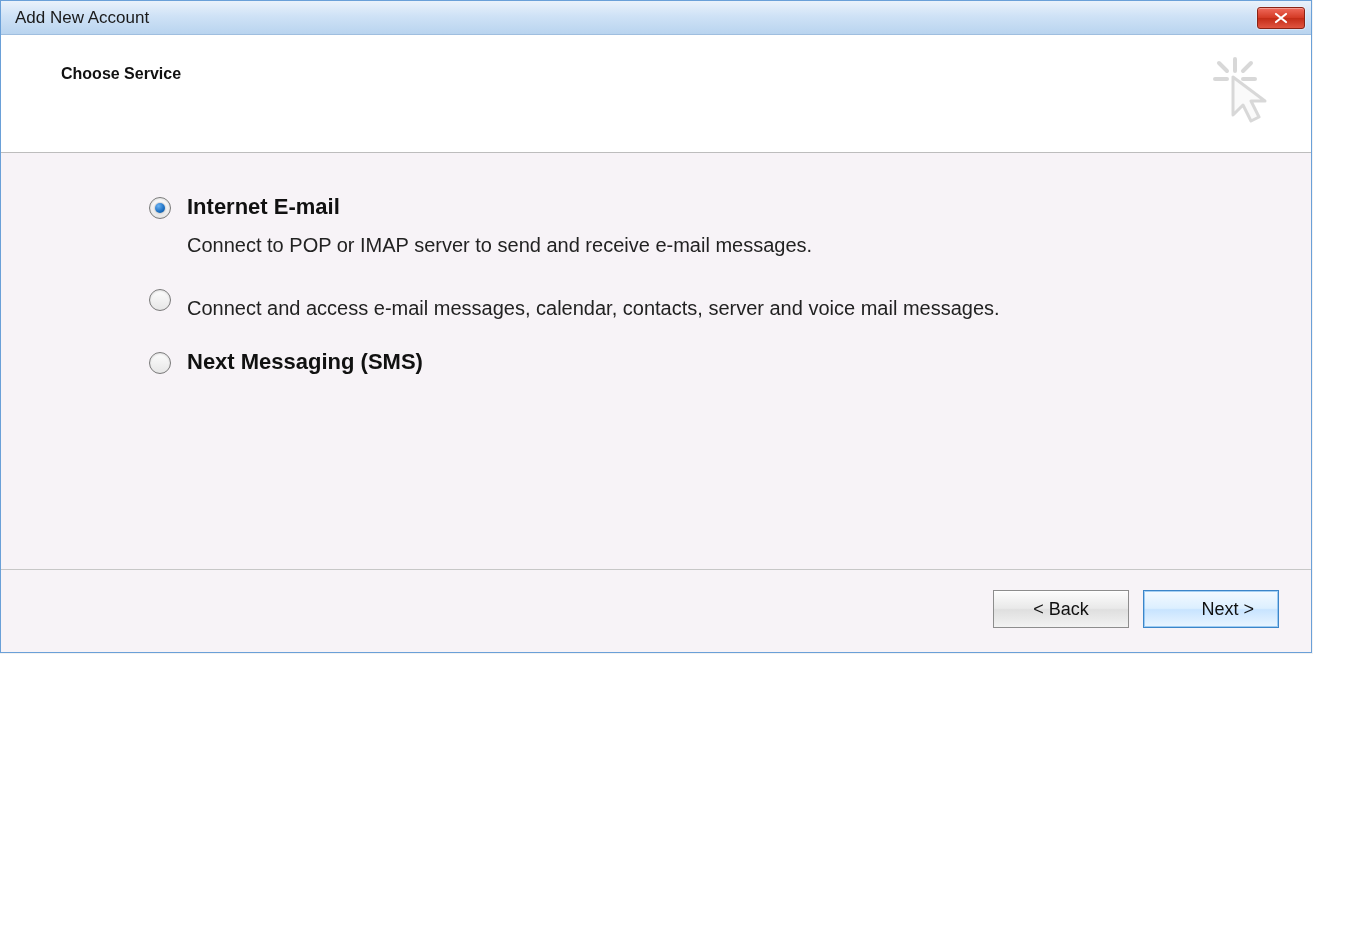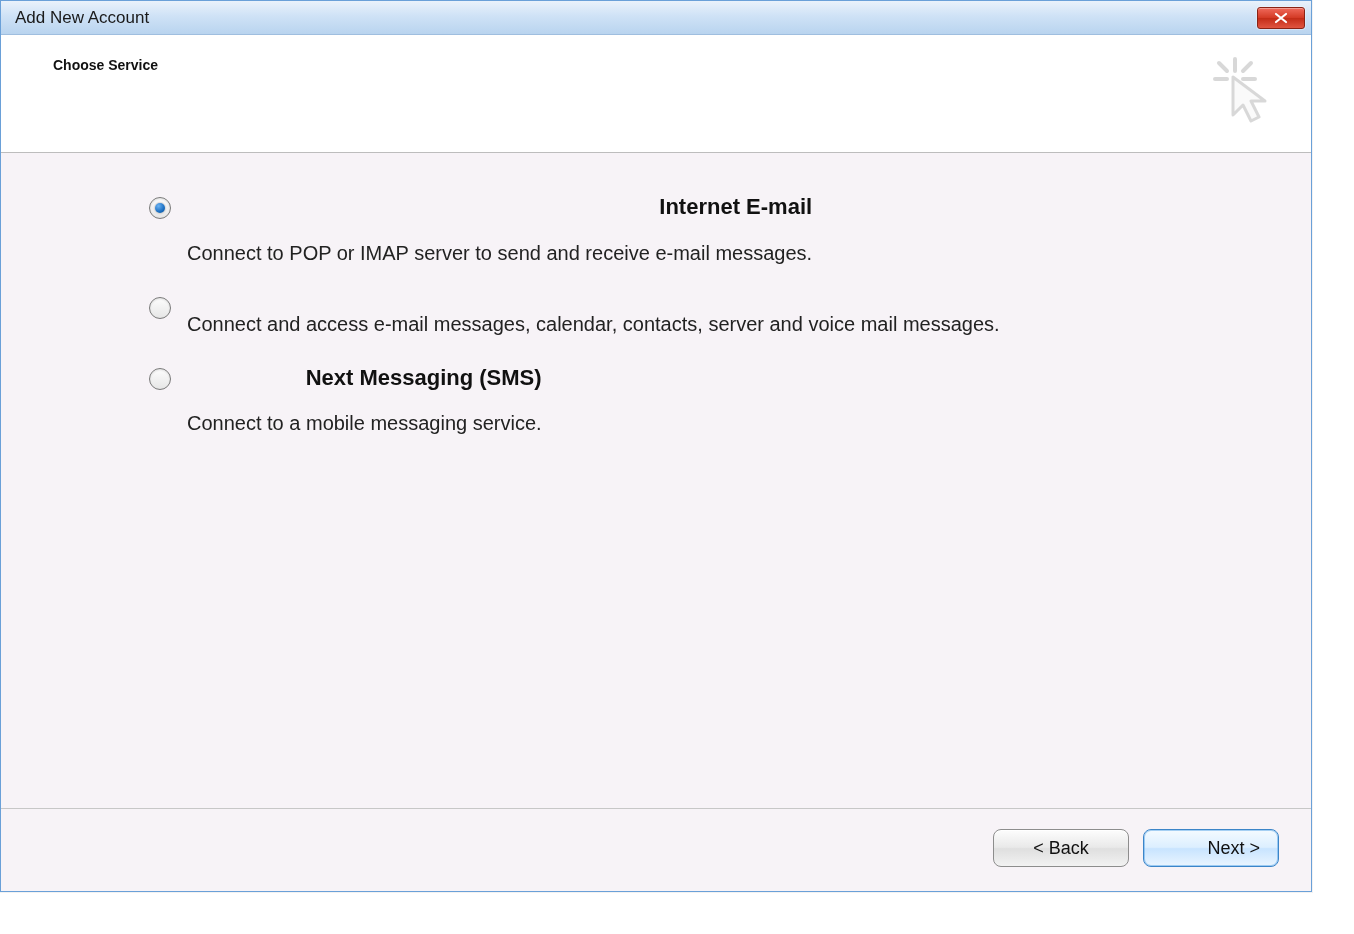--- a/index.html
+++ b/index.html
@@ -4,21 +4,21 @@
 <style>
   * { box-sizing: border-box; }
   body {
     margin: 0; padding: 0;
     font-family: "Segoe UI", Tahoma, Arial, sans-serif;
     background: #fff;
     width: 1354px; height: 934px;
     overflow: hidden;
   }
   .dialog {
-    width: 1312px; height: 892px;
+    width: 1312px; height: 653px;
     margin: 0;
     border: 1px solid #6aa0d8;
     background: #f7f3f7;
     display: flex;
     flex-direction: column;
     box-shadow: 0 0 0 1px rgba(0,0,0,.05);
   }
   .titlebar {
     height: 34px;
     background: linear-gradient(to bottom, #eaf2fb 0%, #cfe2f6 45%, #b9d4ef 100%);
@@ -44,34 +44,33 @@
   }
   .close-btn svg { display:block; }
   .header {
     background: #ffffff;
     border-bottom: 1px solid #bdbdbd;
     padding: 22px 40px 36px 52px;
     position: relative;
     min-height: 118px;
   }
   .header h1 {
-    margin: 0;
-    font-size: 14px;
+    margin: 8px;
+    font-size: 16px;
     font-weight: 700;
     color: #111;
   }
   .wiz-icon {
     position: absolute;
     right: 30px; top: 18px;
     opacity: .55;
   }
   .content {
     flex: 1;
     padding: 40px 52px 20px 148px;
-    text-align: right;
   }
   .option {
     display: flex;
     align-items: flex-start;
     gap: 16px;
     margin-bottom: 26px;
   }
   .radio {
     width: 22px; height: 22px;
     border-radius: 50%;
@@ -94,42 +93,42 @@
   }
   .opt-text .opt-title {
     font-size: 22px;
     font-weight: 700;
     color: #111;
     line-height: 1.3;
   }
   .opt-text .opt-desc {
     font-size: 20px;
     color: #222;
-    margin-top: 18px;
+    margin-top: 10px;
     line-height: 1.35;
   }
   .footer {
     border-top: 1px solid #c7c7c7;
     padding: 20px 32px 24px 20px;
     display: flex;
     justify-content: flex-end;
     gap: 14px;
     background: #f7f3f7;
   }
   .btn {
     min-width: 136px;
     height: 38px;
     font-size: 18px;
     font-family: inherit;
     color: #111;
     background: linear-gradient(to bottom, #fdfdfd, #e9e9e9 48%, #dfdfdf 52%, #f2f2f2);
     border: 1px solid #8d8d8d;
-    border-radius: 8px;
+    border-radius: 0;
     box-shadow: inset 0 1px 0 rgba(255,255,255,.8);
-    padding: 0 18px;
+    padding: 0 24px;
     cursor: default;
   }
   .btn.default {
     border: 1px solid #3c85c8;
     background: linear-gradient(to bottom, #f4faff, #dcefff 48%, #c8e4ff 52%, #eaf5ff);
     box-shadow: inset 0 0 0 1px rgba(105,175,235,.6), inset 0 1px 0 rgba(255,255,255,.9);
     text-align: right;
   }
   .btn.cancel { margin-left: 26px; }
 </style>
@@ -171,21 +170,20 @@
     <div class="option">
       <div class="radio"></div>
       <div class="opt-text">
         <div class="opt-desc">Connect and access e-mail messages, calendar, contacts, server and voice mail messages.</div>
       </div>
     </div>
     <div class="option">
       <div class="radio"></div>
       <div class="opt-text">
         <div class="opt-title">Next Messaging (SMS)</div>
-        <div class="opt-desc">Connect to a mobile messaging service.</div>
       </div>
     </div>
   </div>
 
   <div class="footer">
     <button class="btn">&lt; Back</button>
     <button class="btn default">Next &gt;</button>
   </div>
 </div>
 

